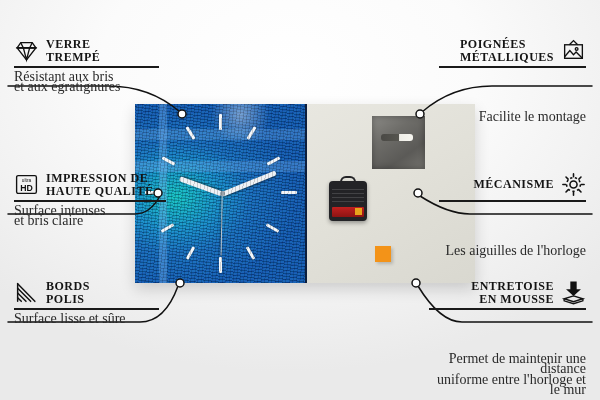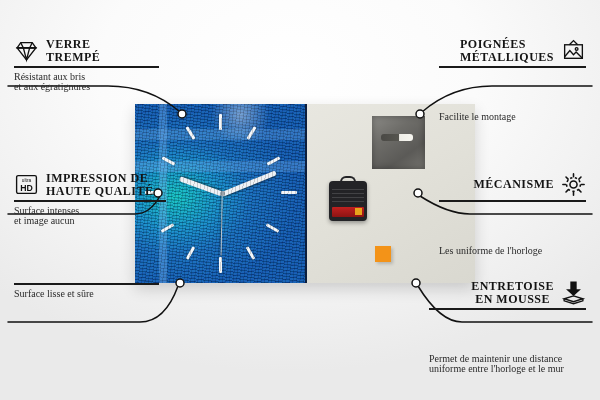--- a/index.html
+++ b/index.html
@@ -69,23 +69,23 @@
   .foam { position:absolute; left:68px; top:142px; width:16px; height:16px;
     background:#f39318; box-shadow:2px 2px 3px rgba(0,0,0,.18); }
 
   
   .callout { position:absolute; }
   .head { display:flex; align-items:center; gap:7px; }
   .head.right { justify-content:flex-end; }
   .title { font-size:12px; font-weight:bold; letter-spacing:.5px;
            color:#141414; line-height:12.5px; text-transform:uppercase; }
   .rule { height:1.5px; background:#1a1a1a; margin:3px 0 4px; }
-  .desc { font-size:10px; color:#2a2a2a; line-height:10.5px;
+  .desc { font-size:14px; color:#2a2a2a; line-height:10.5px;
           font-family:"Liberation Serif", serif; }
-  .desc.right { text-align:left;margin-top:44px; }
+  .desc.right { text-align:right;margin-top:44px; }
   .ico { width:25px; height:25px; flex:0 0 25px; }
   .ico svg { display:block; width:25px; height:25px; }
   .lines { position:absolute; left:0; top:0; width:600px; height:400px;
            pointer-events:none; }
 </style>
 </head>
 <body>
 
 <div class="stage">
 
@@ -178,25 +178,40 @@
         </svg>
       </span>
       <span>
         <div class="title">IMPRESSION DE</div>
         <div class="title">HAUTE QUALITÉ</div>
       </span>
     </div>
     <div class="rule"></div>
     <div class="desc">
       <div>Surface intenses</div>
-      <div>et image aucun</div>
+      <div>et bris claire</div>
     </div>
   </div>
 
   <div class="callout" style="left:14px; top:280px; width:145px;">
+    <div class="head">
+      <span class="ico">
+        <svg viewBox="0 0 24 24" stroke="#111" stroke-width="1.4" stroke-linecap="round">
+          <path d="M3.5 3.5 L20 20.5"></path>
+          <path d="M3.5 8 L16 20.5"></path>
+          <path d="M3.5 12.5 L11.5 20.5"></path>
+          <path d="M3.5 17 L7 20.5"></path>
+          <path d="M3.5 3.5 L3.5 20.5"></path>
+        </svg>
+      </span>
+      <span>
+        <div class="title">BORDS</div>
+        <div class="title">POLIS</div>
+      </span>
+    </div>
     <div class="rule"></div>
     <div class="desc">
       <div>Surface lisse et sûre</div>
     </div>
   </div>
 
   <div class="callout" style="left:439px; top:38px; width:147px;">
     <div class="head right">
       <span style="text-align:left;">
         <div class="title">POIGNÉES</div>
@@ -227,27 +242,27 @@
           <circle cx="12" cy="12" r="3.4"></circle>
           <path d="M12 1.8 L12 4.6 M12 19.4 L12 22.2 M1.8 12 L4.6 12 M19.4 12 L22.2 12
                    M4.8 4.8 L6.8 6.8 M17.2 17.2 L19.2 19.2
                    M19.2 4.8 L17.2 6.8 M6.8 17.2 L4.8 19.2" stroke-linecap="round"></path>
           <circle cx="12" cy="12" r="6.6" stroke-dasharray="2.2 2.4"></circle>
         </svg>
       </span>
     </div>
     <div class="rule"></div>
     <div class="desc right">
-      <div>Les uniforme de l'horloge</div>
+      <div>Les aiguilles de l'horloge</div>
     </div>
   </div>
 
   <div class="callout" style="left:429px; top:280px; width:157px;">
     <div class="head right">
-      <span style="text-align:center;">
+      <span style="text-align:right;">
         <div class="title">ENTRETOISE</div>
         <div class="title">EN MOUSSE</div>
       </span>
       <span class="ico">
         <svg viewBox="0 0 24 24" stroke="#111" stroke-width="1.3" fill="none">
           <path d="M9.6 2 L14.4 2 L14.4 9.5 L17.5 9.5 L12 14.5 L6.5 9.5 L9.6 9.5 Z" fill="#111"></path>
           <path d="M12 15.3 L21 18 L12 20.8 L3 18 Z"></path>
           <path d="M3 18 L3 20 L12 22.8 L21 20 L21 18"></path>
         </svg>
       </span>

